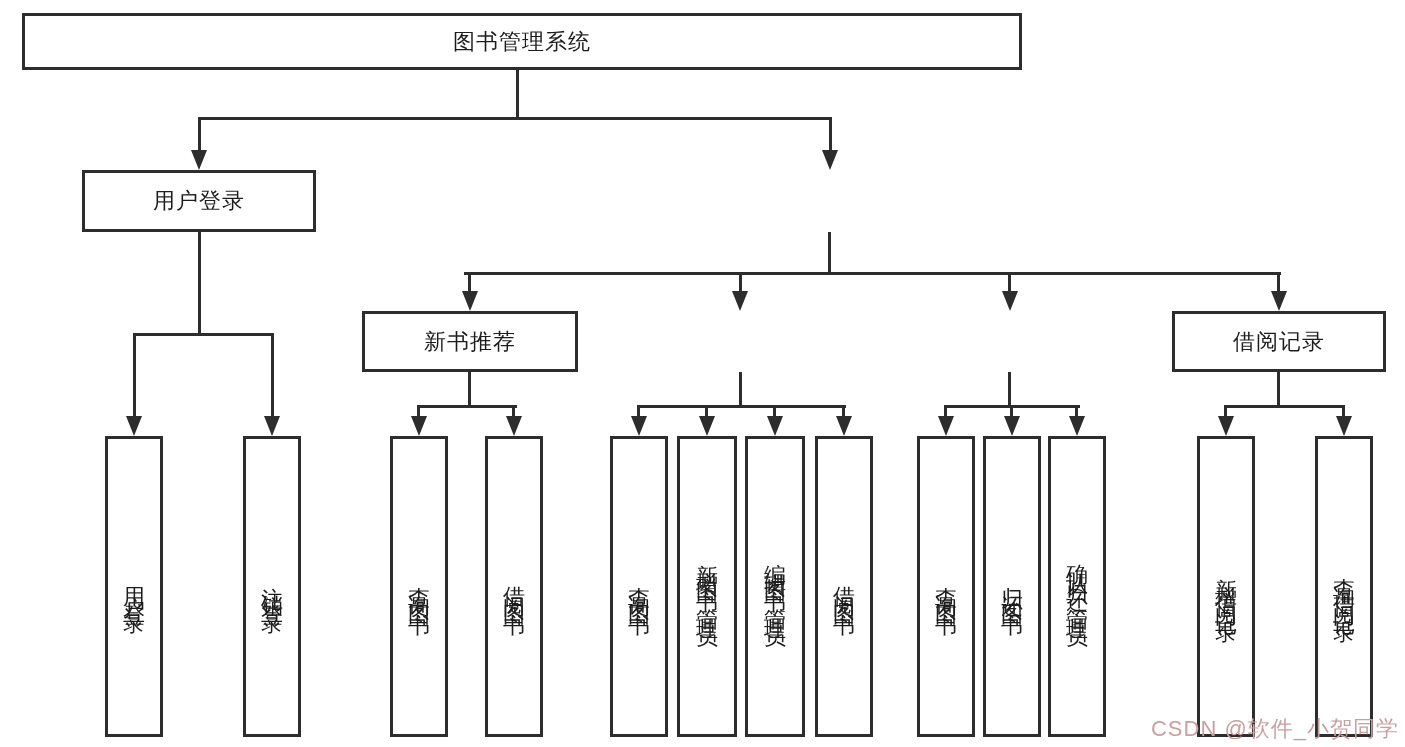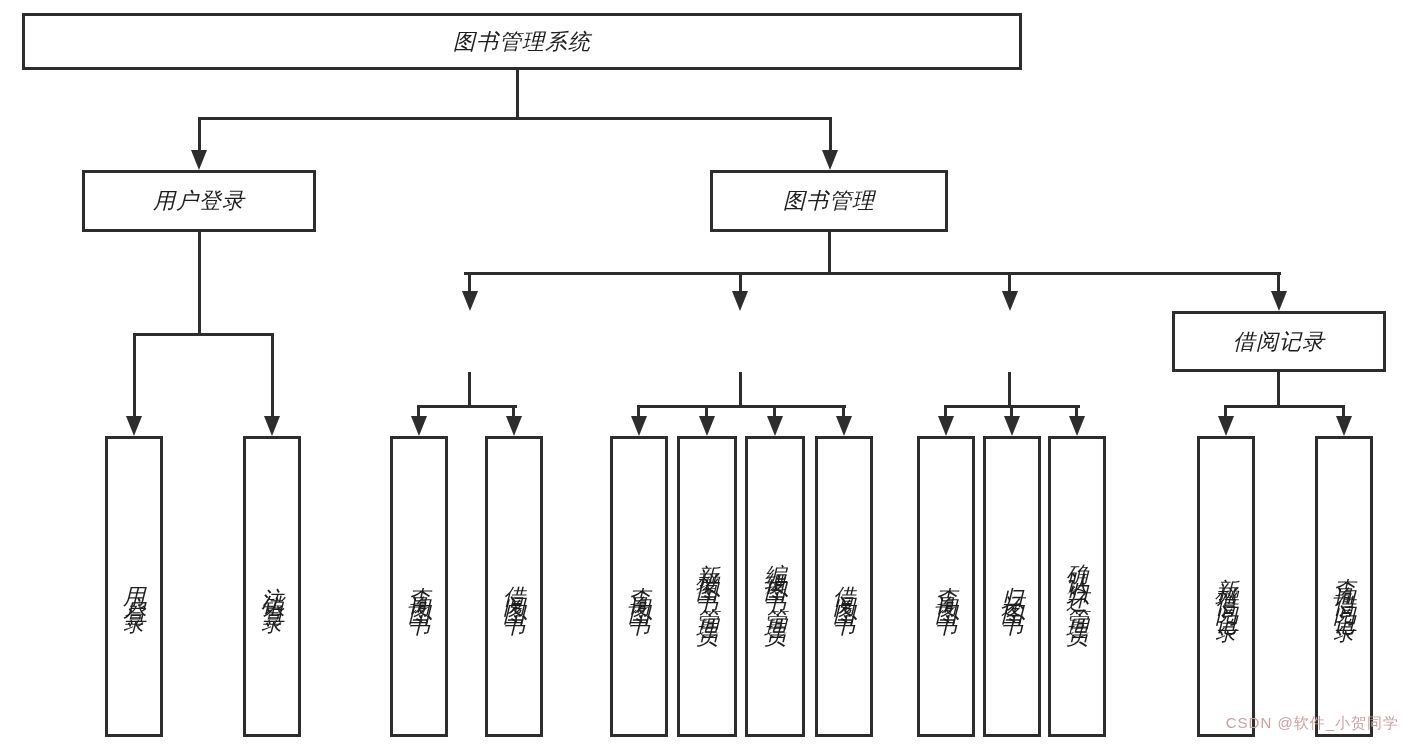--- a/index.html
+++ b/index.html
@@ -14,38 +14,38 @@
     width:1405px;height:747px;overflow:hidden;
     background:var(--page-background);
     font-family:"Liberation Sans","DejaVu Sans",sans-serif;
   }
   .stage{position:relative;width:1405px;height:747px;}
   .box{
     position:absolute;box-sizing:border-box;
     border:3px solid var(--line);
     background:var(--box-background);
     display:flex;align-items:center;justify-content:center;
-    color:var(--text);font-size:22px;letter-spacing:1px;font-style:italic;
+    color:var(--text);font-size:22px;letter-spacing:1px;
   }
   .lbl{white-space:nowrap;}
   .vlbl{
     writing-mode:vertical-lr;text-orientation:mixed;
     line-height:1;letter-spacing:9px;font-size:22px;white-space:nowrap;
   }
   .h{position:absolute;height:3px;background:var(--line);}
   .v{position:absolute;width:3px;background:var(--line);}
   .arrow{
     position:absolute;width:0;height:0;
     border-left:8px solid transparent;
     border-right:8px solid transparent;
     border-top:20px solid var(--line);
   }
   .watermark{
     position:absolute;top:714px;right:6px;
-    font-size:15px;color:var(--watermark-color);
+    font-size:22px;color:var(--watermark-color);
     letter-spacing:1px;white-space:nowrap;
   }
 </style>
 </head>
 <body>
 
 <div class="stage">
 
   <div class="box" style="left:22px;top:13px;width:1000px;height:57px">
     <span class="lbl">图书管理系统</span>
@@ -54,42 +54,42 @@
   <div class="v" style="left:516px;top:70px;height:48px"></div>
   <div class="h" style="left:198px;top:117px;width:634px"></div>
   <div class="v" style="left:198px;top:117px;height:36px"></div>
   <div class="arrow" style="left:191px;top:150px"></div>
   <div class="v" style="left:829px;top:117px;height:36px"></div>
   <div class="arrow" style="left:822px;top:150px"></div>
 
   <div class="box" style="left:82px;top:170px;width:234px;height:62px">
     <span class="lbl">用户登录</span>
   </div>
-  <div class="box" style="left:710px;top:170px;width:238px;height:62px">
-    <span class="lbl">图书管理</span>
-  </div>
 
   <div class="v" style="left:198px;top:232px;height:103px"></div>
   <div class="h" style="left:133px;top:333px;width:141px"></div>
   <div class="v" style="left:133px;top:333px;height:85px"></div>
   <div class="arrow" style="left:126px;top:416px"></div>
   <div class="v" style="left:271px;top:333px;height:85px"></div>
   <div class="arrow" style="left:264px;top:416px"></div>
 
   <div class="v" style="left:828px;top:232px;height:42px"></div>
   <div class="h" style="left:464px;top:272px;width:817px"></div>
   <div class="v" style="left:468px;top:272px;height:21px"></div>
   <div class="arrow" style="left:462px;top:291px"></div>
   <div class="v" style="left:739px;top:272px;height:21px"></div>
   <div class="arrow" style="left:732px;top:291px"></div>
   <div class="v" style="left:1008px;top:272px;height:21px"></div>
   <div class="arrow" style="left:1002px;top:291px"></div>
   <div class="v" style="left:1277px;top:272px;height:21px"></div>
   <div class="arrow" style="left:1271px;top:291px"></div>
 
+  <div class="box" style="left:362px;top:311px;width:216px;height:61px">
+    <span class="lbl">新书推荐</span>
+  </div>
   <div class="box" style="left:1172px;top:311px;width:214px;height:61px">
     <span class="lbl">借阅记录</span>
   </div>
 
   <div class="v" style="left:468px;top:372px;height:36px"></div>
   <div class="h" style="left:417px;top:405px;width:100px"></div>
   <div class="v" style="left:417px;top:405px;height:14px"></div>
   <div class="arrow" style="left:411px;top:416px"></div>
   <div class="v" style="left:512px;top:405px;height:14px"></div>
   <div class="arrow" style="left:506px;top:416px"></div>

